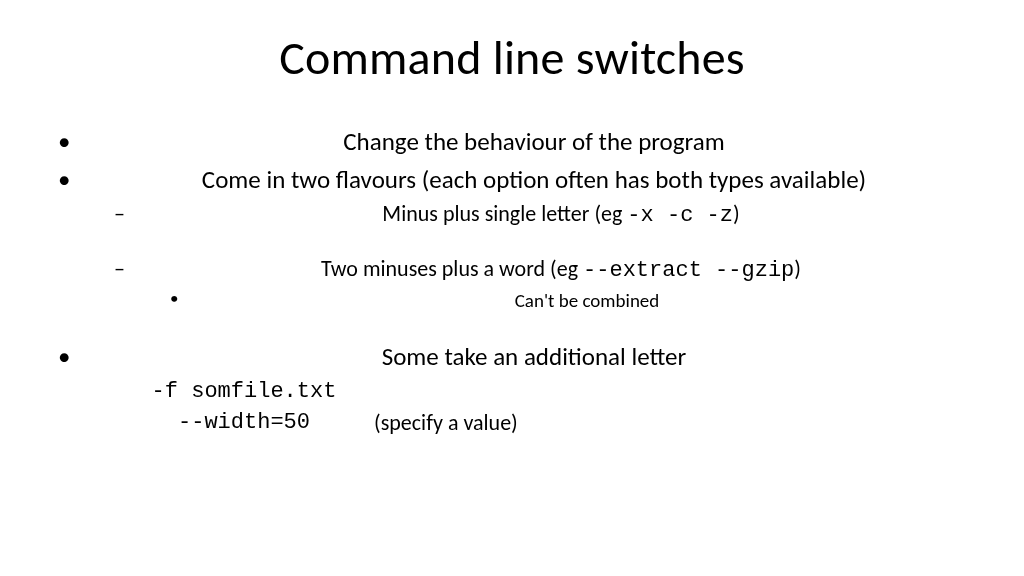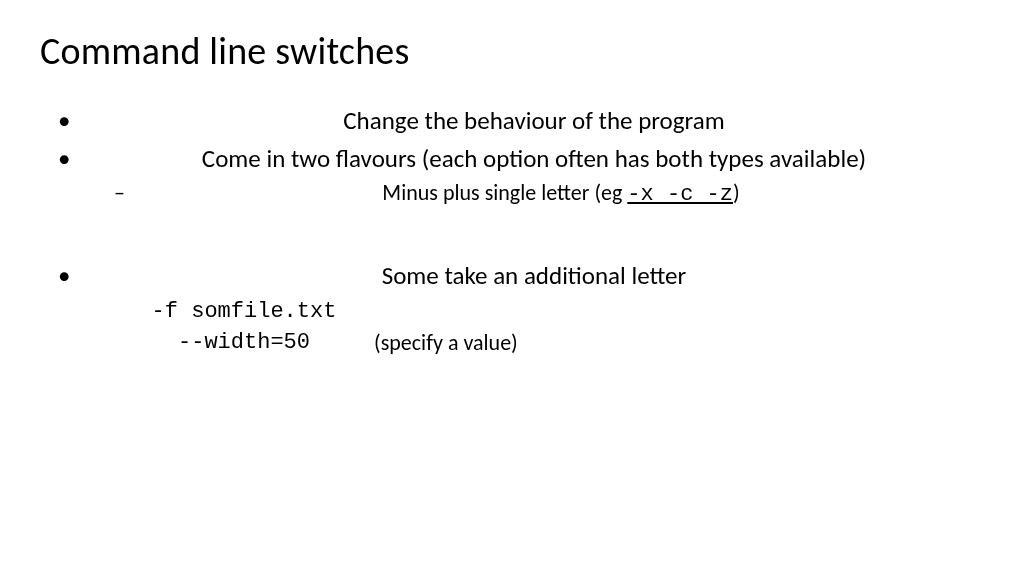--- a/index.html
+++ b/index.html
@@ -5,23 +5,24 @@
     * { margin: 0; padding: 0; box-sizing: border-box; }
     body {
       width: 1024px;
       height: 576px;
       background: #ffffff;
       font-family: Calibri, "Segoe UI", Arial, sans-serif;
       color: #000000;
       padding: 28px 40px 20px 40px;
     }
     .title {
-      font-size: 38px;
+      text-align: center;
+      font-size: 48px;
       font-weight: 400;
-      margin-bottom: 30px;
+      margin-bottom: 38px;
       letter-spacing: 0.2px;
     }
     ul.level1 {
       list-style: none;
       padding-left: 18px;
     }
     ul.level1 > li {
       position: relative;
       font-size: 25px;
       line-height: 1.35;
@@ -67,21 +68,20 @@
     }
     ul.level3 > li::before {
       content: "•";
       position: absolute;
       left: 0;
       top: 0;
       font-size: 17px;
     }
     .mono {
       font-family: "Courier New", Courier, monospace;
-      text-decoration: underline;
     }
     .spacer { height: 22px; }
     .value-block {
       padding-left: 30px;
       margin-top: 4px;
     }
     .value-row {
       font-size: 22px;
       line-height: 1.4;
       display: flex;
@@ -105,20 +105,28 @@
   <li>
     <span>Change the behaviour of the program</span>
   </li>
   <li>
     <span>Come in two flavours (each option often has both types available)</span>
     <ul class="level2">
       <li>
         <span>Minus plus single letter (eg </span><span class="mono">-x -c -z</span><span>)</span>
       </li>
       <div class="spacer"></div>
+      <li>
+        <span>Two minuses plus a word (eg </span><span class="mono">--extract --gzip</span><span>)</span>
+        <ul class="level3">
+          <li>
+            <span>Can't be combined</span>
+          </li>
+        </ul>
+      </li>
     </ul>
   </li>
   <div class="spacer"></div>
   <li>
     <span>Some take an additional letter</span>
     <div class="value-block">
       <div class="value-row">
         <span class="code">-f somfile.txt</span>
       </div>
       <div class="value-row">

